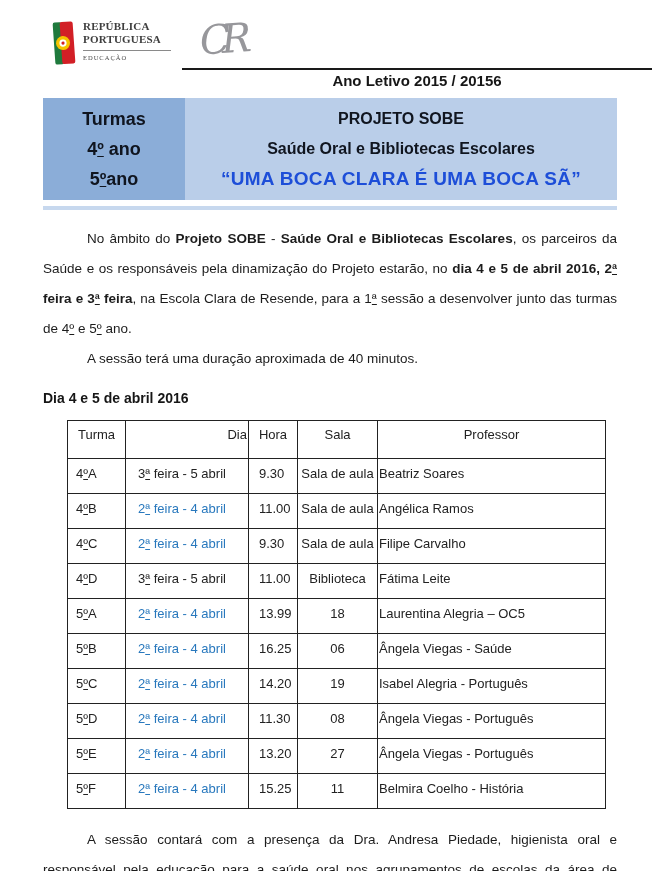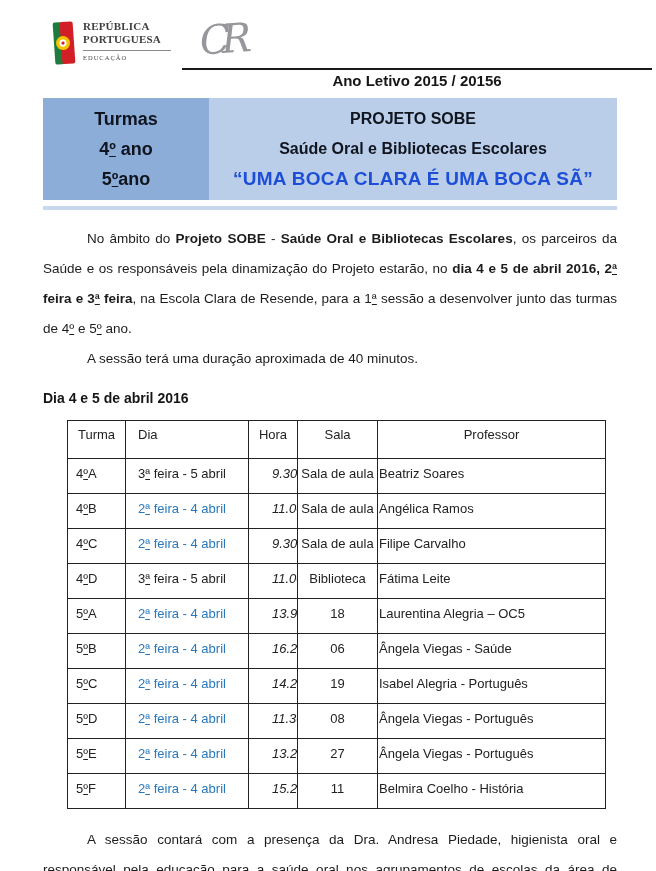--- a/index.html
+++ b/index.html
@@ -21,21 +21,21 @@
   .dir  { font-size:10px; font-weight:bold; margin-top:2px; }
   .school { font-size:11px; font-weight:bold; margin-top:9px; }
   .cod2 { font-size:8.5px; font-weight:bold; margin-top:1px; }
   .monogram { width:86px; flex:none; text-align:center; margin-top:8px;
               font-family:"DejaVu Serif", serif; font-style:italic; font-size:40px;
               color:#97979b; letter-spacing:-9px; transform:rotate(-4deg); }
   .year-rule { margin:2px 4px 0 182px; border-top:2px solid #1a1a1a; text-align:center; padding-top:2px; }
   .year-text { font-size:15px; font-weight:bold; color:#161616; }
   
   .banner { display:flex; margin:8px 39px 0 43px; }
-  .banner-left { width:166px; flex:none; background:#8badd8; color:#10151f;
+  .banner-left { width:142px; flex:none; background:#8badd8; color:#10151f;
                  font-weight:bold; font-size:18px; text-align:center; padding:6px 0; }
   .banner-left div { line-height:30px; }
   .banner-right { flex:1; background:#bacee9; text-align:center; padding:6px 0; }
   .bt1,.bt2 { font-size:16px; font-weight:bold; color:#10151f; line-height:30px; }
   .bt3 { font-size:19px; font-weight:bold; color:#ffffff; line-height:30px; letter-spacing:.3px; }
   .banner-shadow { margin:6px 39px 0 43px; height:4px; background:#c7d8ee; }
   
   main { margin:0 39px 0 43px; }
   .body-par { font-size:13.5px; line-height:30px; text-align:justify; text-indent:44px; margin:14px 0 0; }
   .single { text-align:left; margin-top:0; }
@@ -43,24 +43,24 @@
   .ord { text-decoration:underline; }
   .table-heading { font-size:14px; font-weight:bold; margin:16px 0 0; color:#161616; }
   
   table { border-collapse:collapse; table-layout:fixed; width:538px; margin:14px 0 0 24px;
           font-size:13px; color:#222; }
   th,td { border:1px solid #222; vertical-align:top; overflow:hidden; white-space:nowrap; }
   th { font-weight:normal; height:30px; padding-top:6px; }
   td { height:26px; padding-top:7px; }
   .col-turma { width:58px; }  .col-dia { width:123px; } .col-hora { width:49px; }
   .col-sala { width:80px; }   .col-prof { width:228px; }
-  th.h-dia { text-align:left; padding-left:12px; }
+  th.h-dia { text-align:right; padding-left:12px; }
   td.c-turma { padding-left:8px; }
   td.c-dia   { padding-left:12px; }
-  td.c-hora  { padding-left:23px;font-style:italic; }
+  td.c-hora  { padding-left:10px; }
   td.c-sala  { text-align:center; }
   .footer-par { margin-top:16px; }
 </style>
 </head>
 <body>
 
 <div>
 
   <header>
     <div class="header-top">

